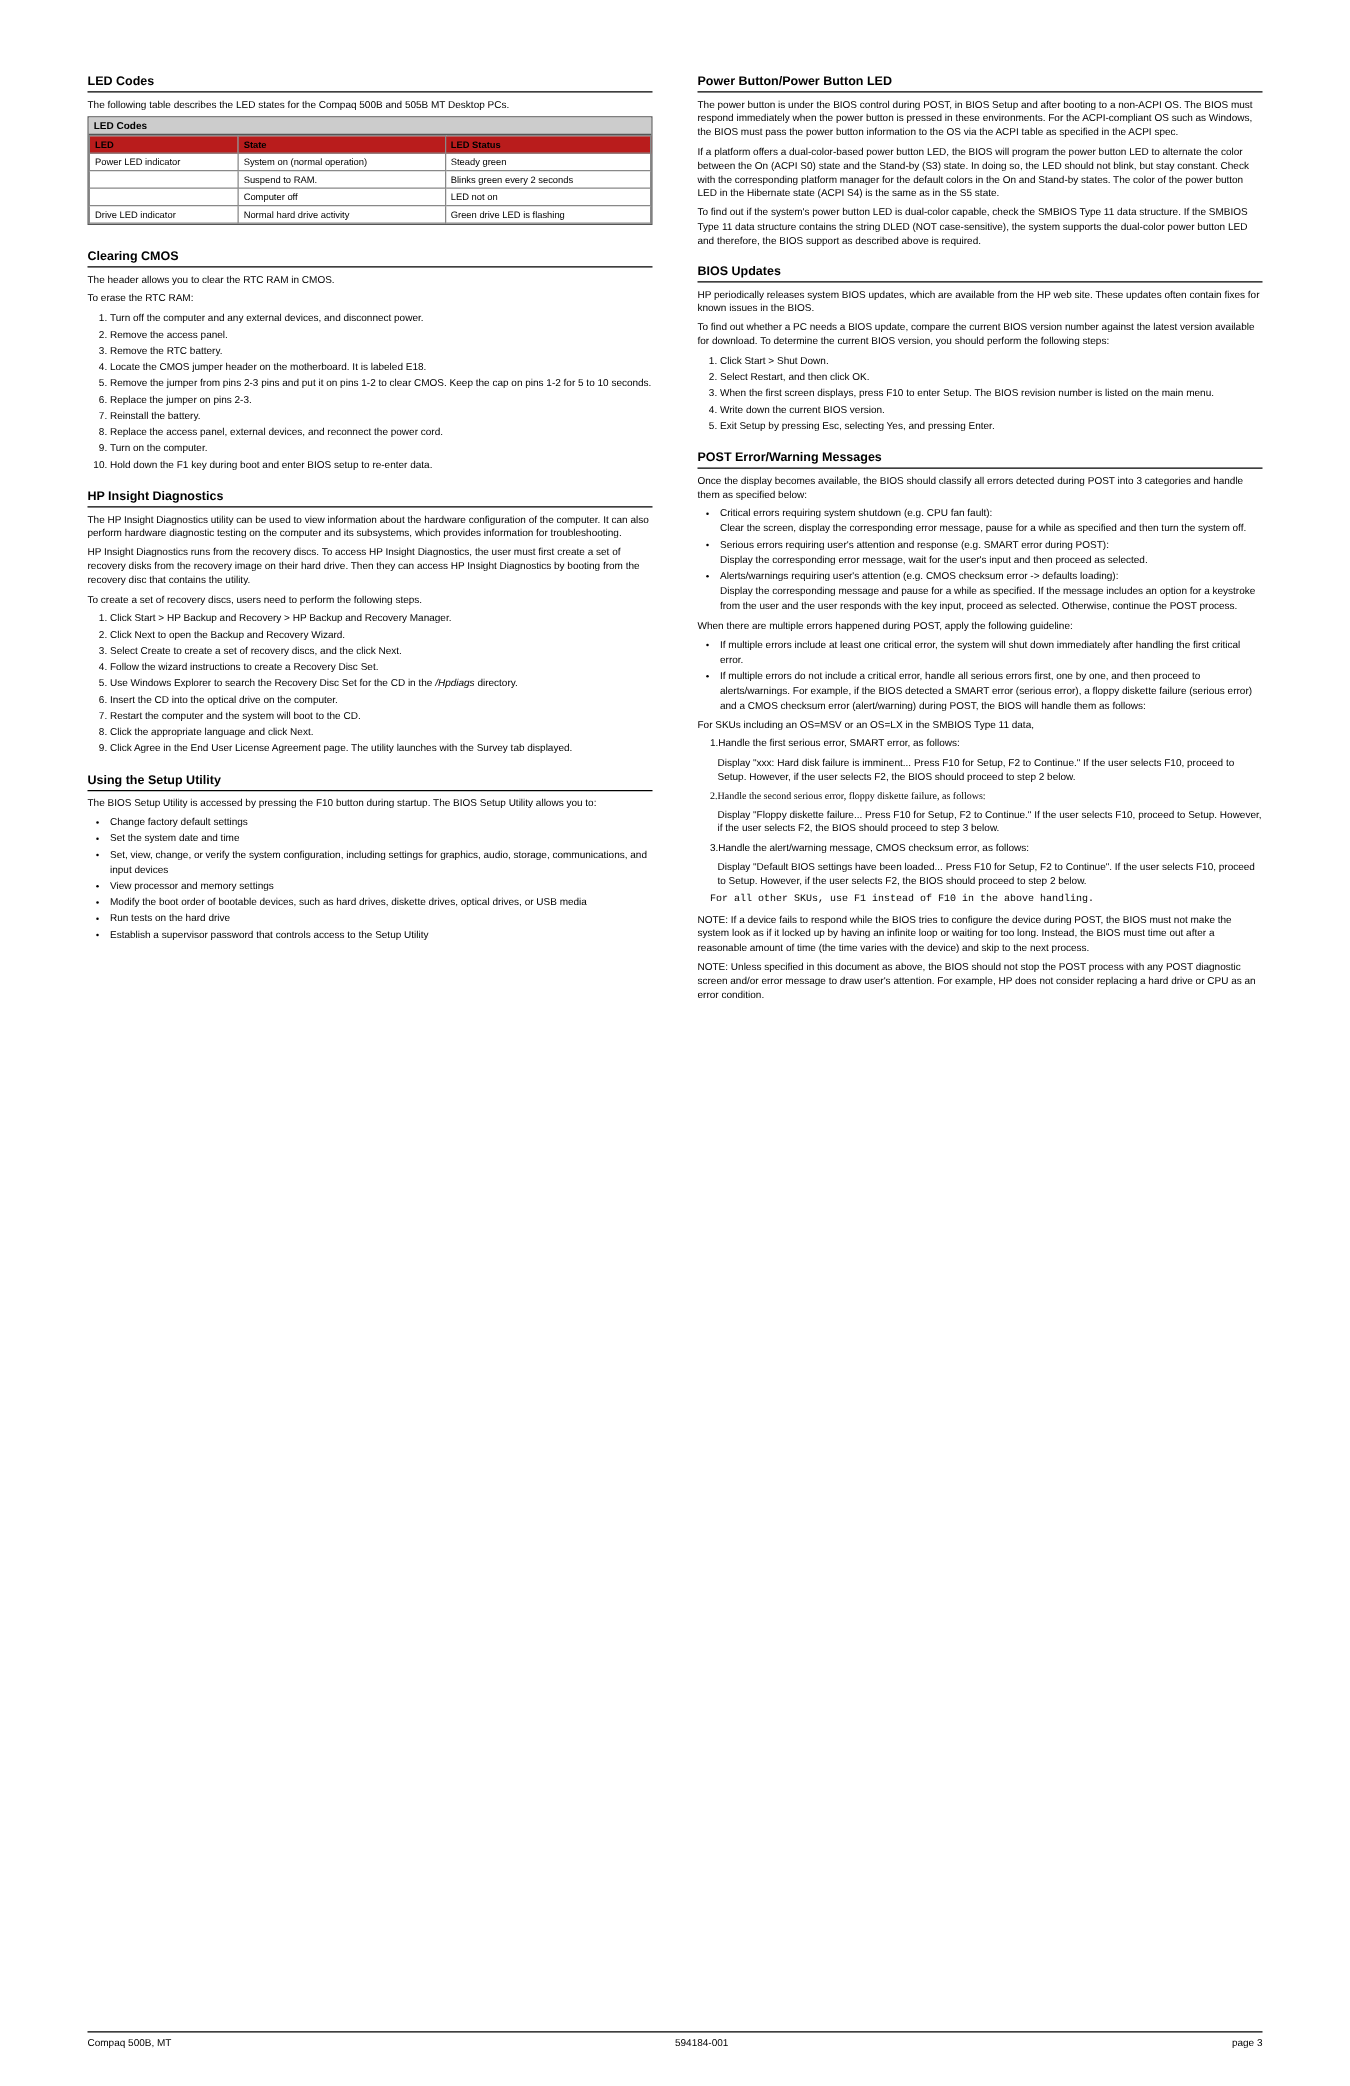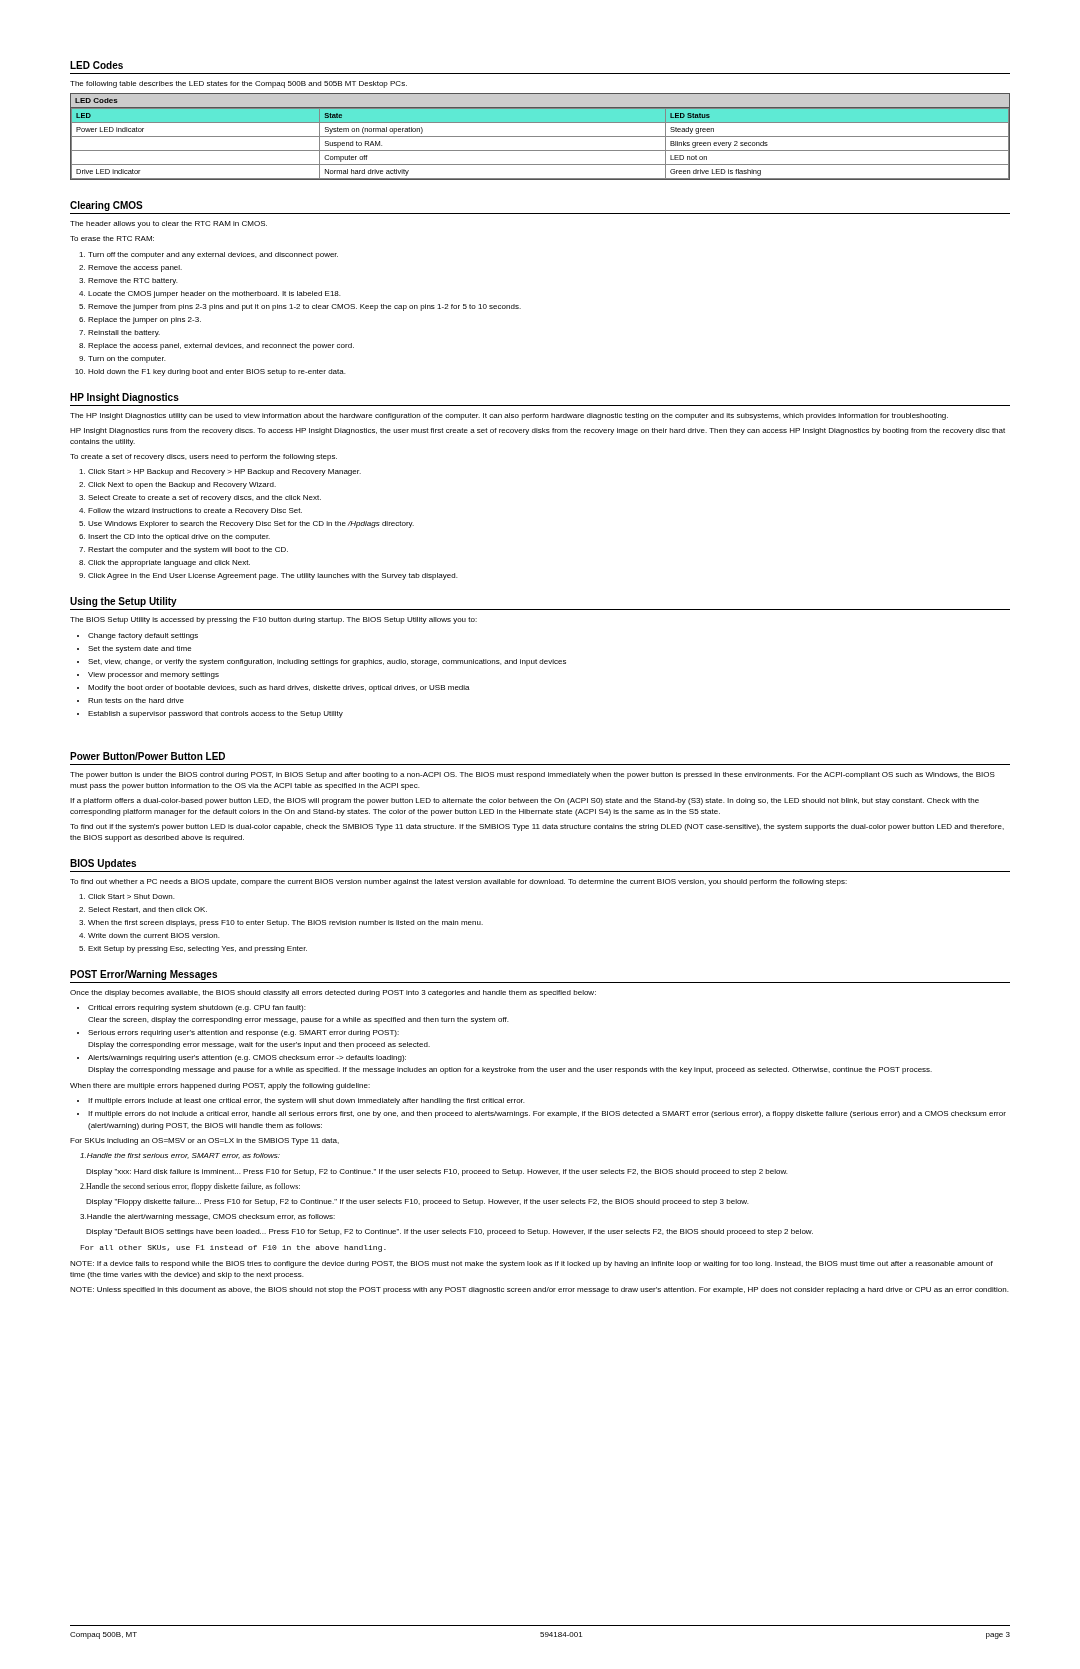--- a/index.html
+++ b/index.html
@@ -13,21 +13,21 @@
       position: relative;
     }
     .page {
       width: 1080px;
       min-height: 1669px;
       padding: 60px 70px 60px 70px;
       position: relative;
     }
     .two-col {
       display: grid;
-      grid-template-columns: 1fr;
+      grid-template-columns: 1fr 1fr;
       gap: 17px 36px;
     }
     .section {
       margin-bottom: 14px;
     }
     .section-title {
       font-size: 10px;
       font-weight: bold;
       margin-bottom: 4px;
       border-bottom: 1px solid #000;
@@ -58,21 +58,21 @@
       font-size: 8px;
       padding: 2px 4px;
       border-bottom: 1px solid #555;
     }
     table {
       border-collapse: collapse;
       width: 100%;
       font-size: 7.5px;
     }
     th {
-      background: #5eead4;
+      background: #b91c1c;
       border: 1px solid #888;
       padding: 2px 4px;
       text-align: left;
       font-weight: bold;
     }
     td {
       border: 1px solid #888;
       padding: 2px 4px;
       vertical-align: top;
     }
@@ -198,20 +198,21 @@
 
       <div class="section">
         <div class="section-title">Power Button/Power Button LED</div>
         <p>The power button is under the BIOS control during POST, in BIOS Setup and after booting to a non-ACPI OS. The BIOS must respond immediately when the power button is pressed in these environments. For the ACPI-compliant OS such as Windows, the BIOS must pass the power button information to the OS via the ACPI table as specified in the ACPI spec.</p>
         <p>If a platform offers a dual-color-based power button LED, the BIOS will program the power button LED to alternate the color between the On (ACPI S0) state and the Stand-by (S3) state. In doing so, the LED should not blink, but stay constant. Check with the corresponding platform manager for the default colors in the On and Stand-by states. The color of the power button LED in the Hibernate state (ACPI S4) is the same as in the S5 state.</p>
         <p>To find out if the system's power button LED is dual-color capable, check the SMBIOS Type 11 data structure. If the SMBIOS Type 11 data structure contains the string DLED (NOT case-sensitive), the system supports the dual-color power button LED and therefore, the BIOS support as described above is required.</p>
       </div>
 
       <div class="section">
         <div class="section-title">BIOS Updates</div>
+        <p>HP periodically releases system BIOS updates, which are available from the HP web site. These updates often contain fixes for known issues in the BIOS.</p>
         <p>To find out whether a PC needs a BIOS update, compare the current BIOS version number against the latest version available for download. To determine the current BIOS version, you should perform the following steps:</p>
         <ol>
           <li>Click <span class="bold">Start &gt; Shut Down</span>.</li>
           <li>Select <span class="bold">Restart</span>, and then click <span class="bold">OK</span>.</li>
           <li>When the first screen displays, press <span class="bold">F10</span> to enter Setup. The BIOS revision number is listed on the main menu.</li>
           <li>Write down the current BIOS version.</li>
           <li>Exit Setup by pressing <span class="bold">Esc</span>, selecting <span class="bold">Yes</span>, and pressing <span class="bold">Enter</span>.</li>
         </ol>
       </div>
 
@@ -225,21 +226,21 @@
             Display the corresponding error message, wait for the user's input and then proceed as selected.</li>
           <li><span class="bold">Alerts/warnings requiring user's attention (e.g. CMOS checksum error -&gt; defaults loading):</span><br>
             Display the corresponding message and pause for a while as specified. If the message includes an option for a keystroke from the user and the user responds with the key input, proceed as selected. Otherwise, continue the POST process.</li>
         </ul>
         <p style="margin-top:4px;">When there are multiple errors happened during POST, apply the following guideline:</p>
         <ul class="bullet-list">
           <li>If multiple errors include at least one critical error, the system will shut down immediately after handling the first critical error.</li>
           <li>If multiple errors do not include a critical error, handle all serious errors first, one by one, and then proceed to alerts/warnings. For example, if the BIOS detected a SMART error (serious error), a floppy diskette failure (serious error) and a CMOS checksum error (alert/warning) during POST, the BIOS will handle them as follows:</li>
         </ul>
         <p style="margin-top:3px;">For SKUs including an OS=MSV or an OS=LX in the SMBIOS Type 11 data,</p>
-        <p style="margin-top:3px; margin-left:10px;font-style:italic;">1.Handle the first serious error, SMART error, as follows:</p>
+        <p style="margin-top:3px; margin-left:10px;">1.Handle the first serious error, SMART error, as follows:</p>
         <p style="margin-left:16px;">Display "xxx: Hard disk failure is imminent... Press F10 for Setup, F2 to Continue." If the user selects F10, proceed to Setup. However, if the user selects F2, the BIOS should proceed to step 2 below.</p>
         <p style="margin-top:3px; margin-left:10px;font-family:Liberation Serif, serif;">2.Handle the second serious error, floppy diskette failure, as follows:</p>
         <p style="margin-left:16px;">Display "Floppy diskette failure... Press F10 for Setup, F2 to Continue." If the user selects F10, proceed to Setup. However, if the user selects F2, the BIOS should proceed to step 3 below.</p>
         <p style="margin-top:3px; margin-left:10px;">3.Handle the alert/warning message, CMOS checksum error, as follows:</p>
         <p style="margin-left:16px;">Display "Default BIOS settings have been loaded... Press F10 for Setup, F2 to Continue". If the user selects F10, proceed to Setup. However, if the user selects F2, the BIOS should proceed to step 2 below.</p>
         <p style="margin-top:3px; margin-left:10px;font-family:Liberation Mono, monospace;">For all other SKUs, use F1 instead of F10 in the above handling.</p>
         <p style="margin-top:5px;"><span class="bold">NOTE:</span> If a device fails to respond while the BIOS tries to configure the device during POST, the BIOS must not make the system look as if it locked up by having an infinite loop or waiting for too long. Instead, the BIOS must time out after a reasonable amount of time (the time varies with the device) and skip to the next process.</p>
         <p style="margin-top:4px;"><span class="bold">NOTE:</span> Unless specified in this document as above, the BIOS should not stop the POST process with any POST diagnostic screen and/or error message to draw user's attention. For example, HP does not consider replacing a hard drive or CPU as an error condition.</p>
       </div>
 

